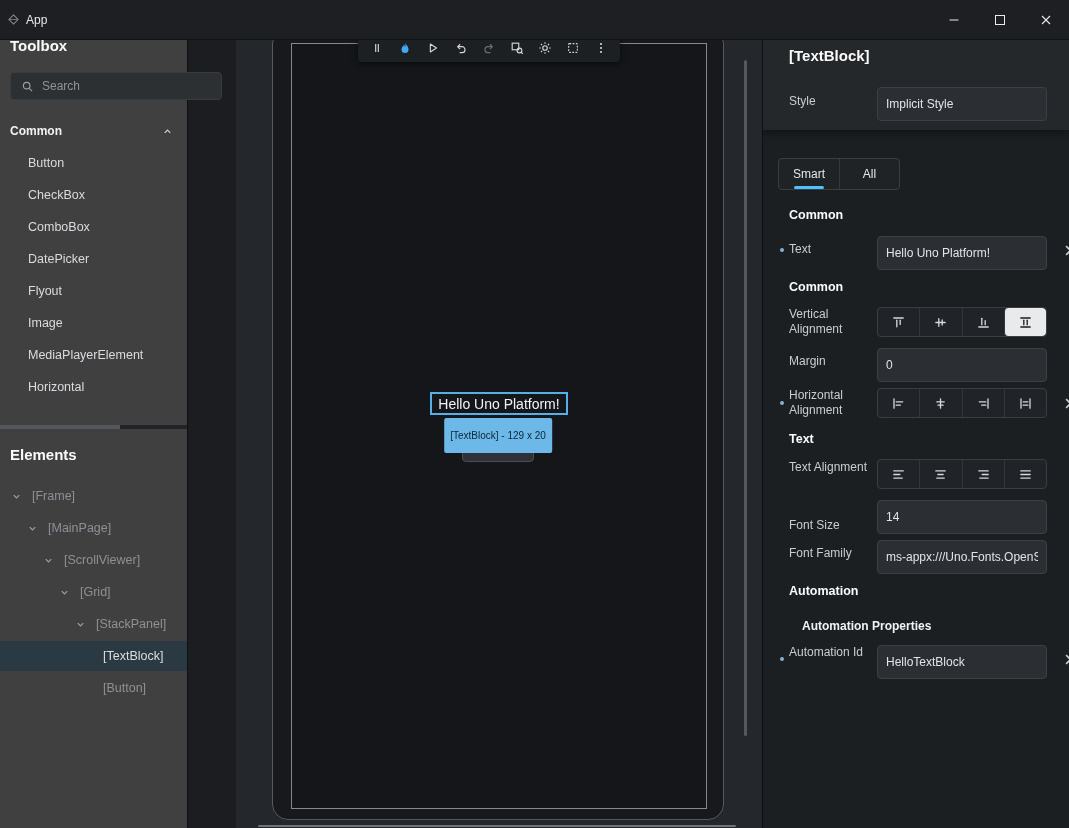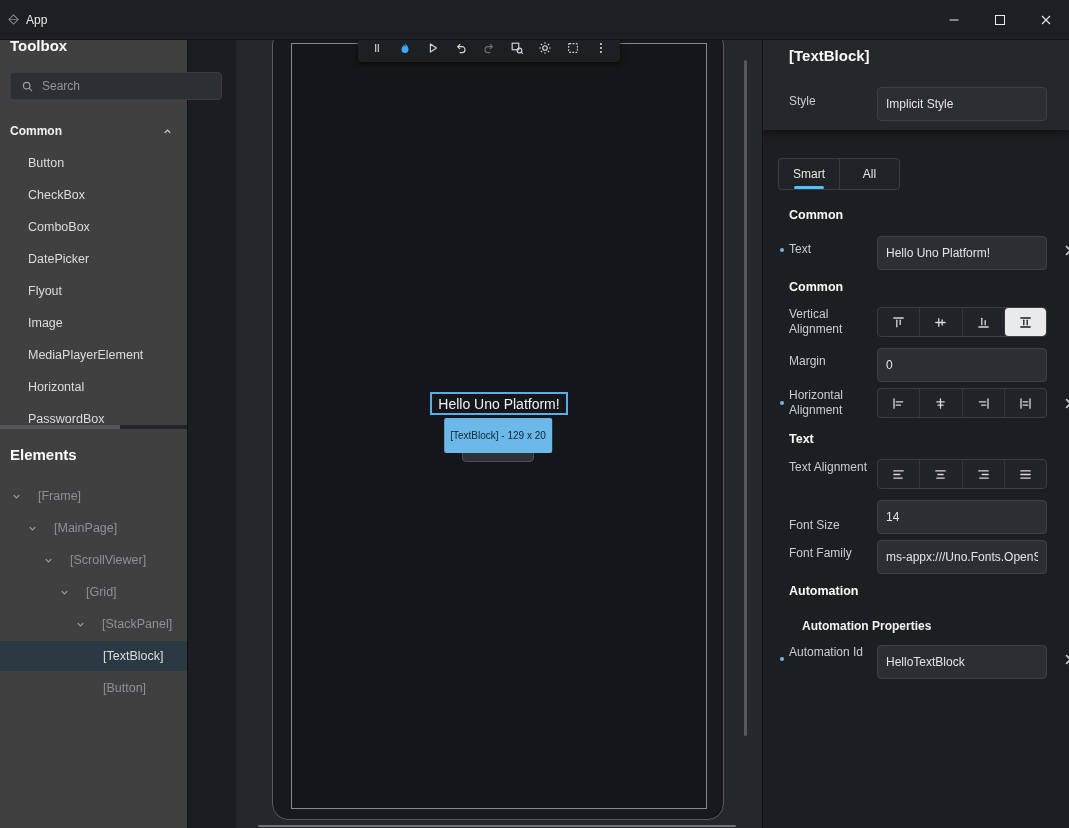--- a/index.html
+++ b/index.html
@@ -23,21 +23,21 @@
   .searchbox input::placeholder{color:#8f9398}
   .section-row{position:absolute;left:0;right:0;top:95px;height:24px;display:flex;align-items:center;padding:0 14px 0 10px}
   .section-label{font-size:12px;font-weight:bold;color:#f0f2f4}
   .section-row .chev{margin-left:auto}
   .tb-item{position:absolute;left:0;right:0;height:28px;display:flex;align-items:center;padding-left:28px;font-size:12.5px;color:#d9dbdd}
   .tb-scroll{position:absolute;left:0;right:0;top:401px;height:4px;background:#222427}
   .tb-scroll .thumb{width:120px;height:4px;background:#54575b}
   .tree-row{position:absolute;left:0;right:0;height:30px;display:flex;align-items:center;font-size:12.5px;color:#8b9197}
   .tree-row.sel{background:#2b3942;color:#d9dfe4}
   .tchev{width:16px;display:flex;justify-content:center}
-  .tlabel{margin-left:14px;white-space:nowrap}
+  .tlabel{margin-left:8px;white-space:nowrap}
 
   
   .canvas{position:absolute;left:236px;top:24px;width:526px;height:804px;background:#24272b}
   .device{position:absolute;left:36px;top:4px;width:452px;height:792px;background:#17191c;border:1px solid #565a5f;border-radius:16px}
   .screen{position:absolute;left:18px;top:14px;width:416px;height:766px;background:#141619;border:1px solid #85898e}
   .dtoolbar{position:absolute;left:122px;top:10px;height:28px;display:flex;align-items:center;padding:0 5px;background:#1d2023;border-radius:4px;box-shadow:0 2px 6px rgba(0,0,0,.55);z-index:6}
   .dt-btn{width:28px;height:26px;display:flex;align-items:center;justify-content:center}
   .dt-btn svg path,.dt-btn svg rect,.dt-btn svg circle,.dt-btn svg line{stroke:#d4d6d8;fill:none;stroke-width:1.3}
   .dt-btn.dim svg path{stroke:#6a6e72}
   .dt-btn.fill svg path{fill:#3fa9f5;stroke:none}
@@ -141,23 +141,20 @@
       </div>
     <div class="tb-item" style="top:285px">
         <span>Image</span>
       </div>
     <div class="tb-item" style="top:317px">
         <span>MediaPlayerElement</span>
       </div>
     <div class="tb-item" style="top:349px">
         <span>Horizontal</span>
       </div>
-    <div class="tb-item" style="top:381px">
-        <span>PasswordBox</span>
-      </div>
 
     <div class="tb-scroll">
         <div class="thumb"></div>
       </div>
 
     <div class="panel-title" style="top:423px">Elements</div>
 
     <div class="tree-row" style="top:457px">
       <span class="tchev" style="margin-left:8px">
           <svg width="11" height="11" viewBox="0 0 12 12">

